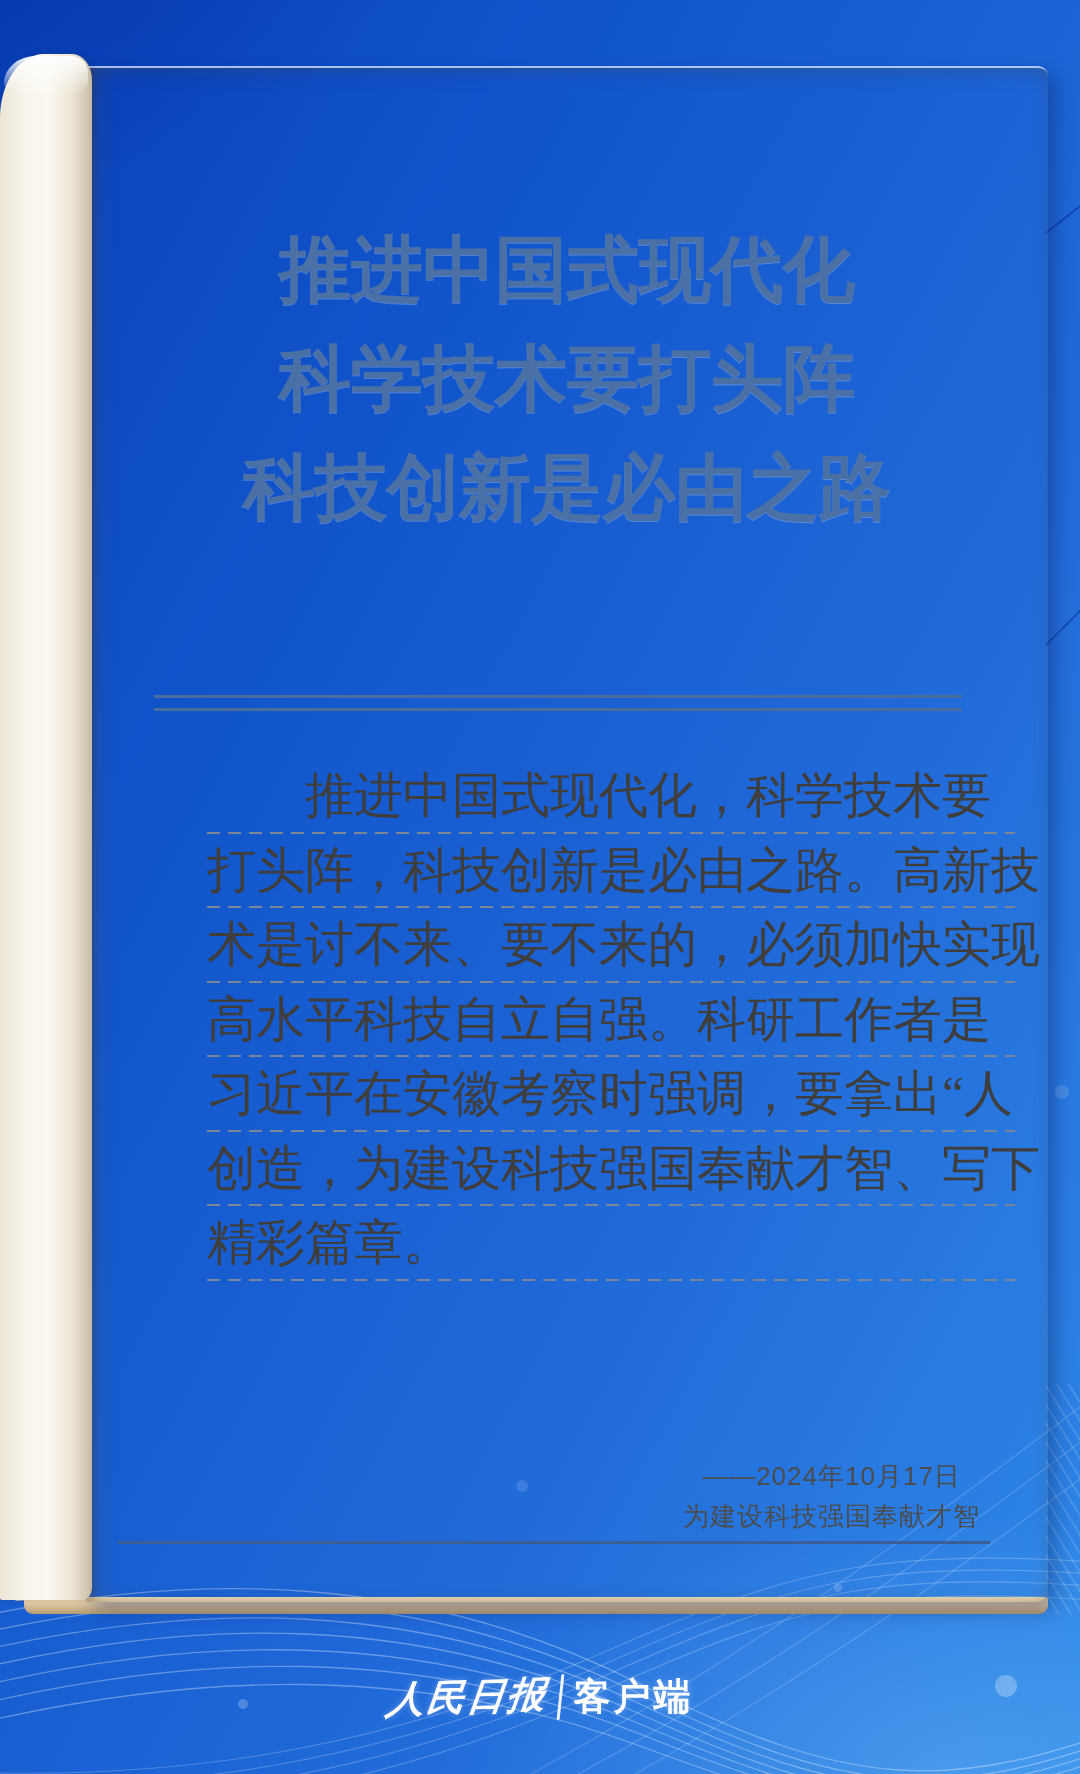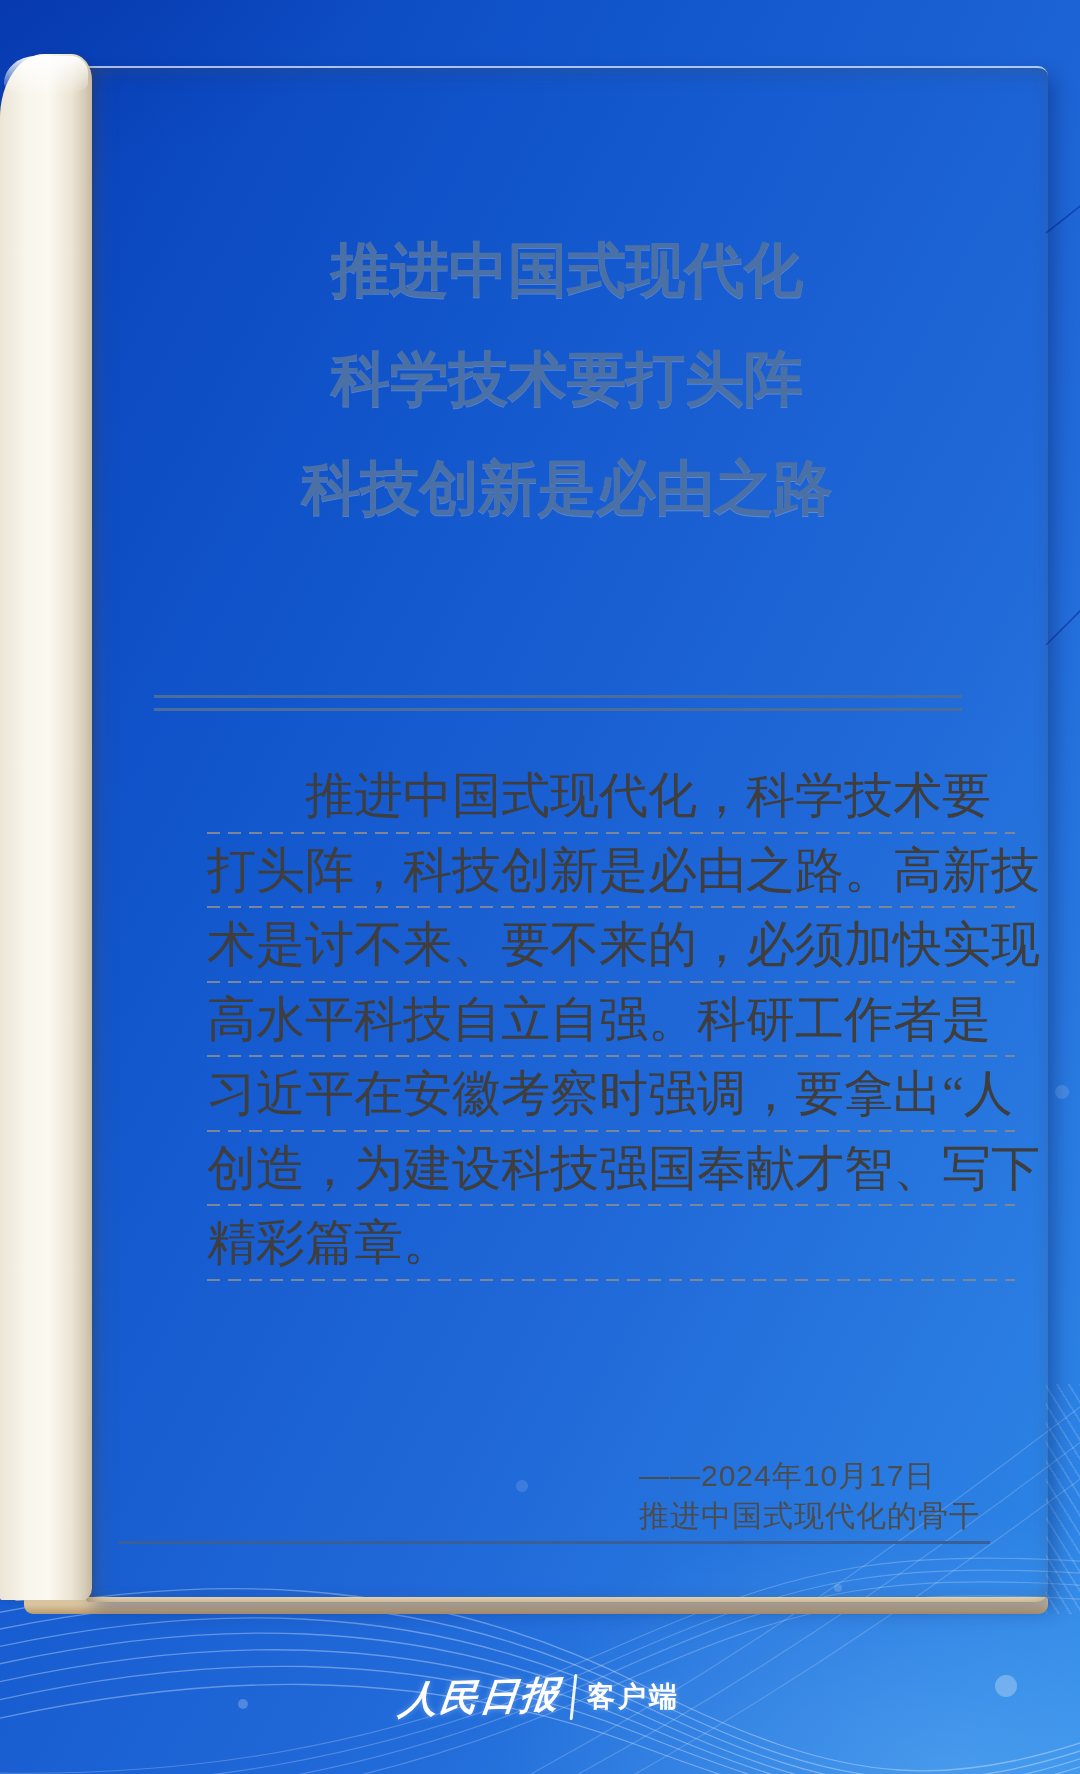--- a/index.html
+++ b/index.html
@@ -52,43 +52,43 @@
     border-top:2px solid rgba(255,255,255,.65);
     box-shadow:
       inset 20px 0 26px -14px rgba(95,75,45,.38),
       inset 0 14px 22px -14px rgba(95,75,45,.25),
       inset -8px -10px 20px -14px rgba(95,75,45,.30),
       7px 9px 18px rgba(8,28,90,.35);
   }
   .headline{position:absolute;left:0;top:148px;width:100%;text-align:center;}
   .headline-line{
     font-family:"Liberation Serif","DejaVu Serif",serif;
-    font-weight:900;font-size:59px;line-height:109px;
+    font-weight:900;font-size:72px;line-height:109px;
     color:var(--title-blue,#4a70a5);letter-spacing:0px;white-space:nowrap;
     text-shadow:0 1px 0 rgba(255,255,255,.25);
   }
   .double-rule{
     position:absolute;left:68px;top:627px;width:808px;height:10px;
     border-top:3px solid var(--rule-blue-light,#4a6d9d);
     border-bottom:3px solid var(--rule-blue-light,#4a6d9d);
   }
   .quote{position:absolute;left:81px;top:691px;width:808px;margin-left:40px;}
   .qline{
     position:relative;height:74.5px;line-height:74.5px;white-space:nowrap;
     font-family:"Liberation Serif","DejaVu Serif",serif;
     font-size:49px;color:var(--body-text,#3f3e3c);letter-spacing:0;
   }
   .qline::after{
     content:"";position:absolute;left:0;right:0;bottom:0;height:2px;
     background:repeating-linear-gradient(90deg,var(--dash-gray,#7b8698) 0 13px,transparent 13px 21px);
   }
   .qline.indent{text-indent:98px;}
   .attribution{
-    position:absolute;right:68px;top:1388px;text-align:left;
-    font-size:30px;line-height:40px;color:var(--attribution-text,#4c4c4c);
+    position:absolute;right:68px;top:1388px;text-align:center;
+    font-size:26px;line-height:40px;color:var(--attribution-text,#4c4c4c);
     letter-spacing:1px;
   }
   .bottom-rule{
     position:absolute;left:32px;top:1473px;width:872px;height:3px;
     background:var(--rule-blue,#3a5f96);
   }
   
   .footer{
     position:absolute;left:0;top:1660px;width:1080px;height:74px;z-index:4;
     display:flex;align-items:center;justify-content:center;gap:12px;
@@ -99,21 +99,21 @@
     font-style:italic;font-weight:700;font-size:38px;letter-spacing:2px;
     transform:skewX(-8deg) rotate(-2deg);
     text-shadow:0 0 6px rgba(255,255,255,.35);
   }
   .brand-divider{
     width:3px;height:46px;background:rgba(255,255,255,.92);
     transform:skewX(-6deg);border-radius:2px;
   }
   .brand-suffix{
     font-family:"Liberation Sans","DejaVu Sans",sans-serif;
-    font-weight:800;font-size:28px;letter-spacing:3px;
+    font-weight:800;font-size:37px;letter-spacing:3px;
     text-shadow:0 0 6px rgba(255,255,255,.3);
   }
 </style>
 </head>
 <body>
 
 <div class="poster">
 
   <svg class="bg-decor" width="1080" height="1774" viewBox="0 0 1080 1774">
 
@@ -174,21 +174,21 @@
       <div class="qline">打头阵，科技创新是必由之路。高新技</div>
       <div class="qline">术是讨不来、要不来的，必须加快实现</div>
       <div class="qline">高水平科技自立自强。科研工作者是</div>
       <div class="qline">习近平在安徽考察时强调，要拿出“人</div>
       <div class="qline">创造，为建设科技强国奉献才智、写下</div>
       <div class="qline">精彩篇章。</div>
     </div>
 
     <div class="attribution">
       <div>——2024年10月17日</div>
-      <div>推进中国式现代化的骨干</div>
+      <div>为建设科技强国奉献才智</div>
     </div>
 
     <div class="bottom-rule"></div>
   </div>
 
   <div class="footer">
     <span class="brand-script">人民日报</span>
     <span class="brand-divider"></span>
     <span class="brand-suffix">客户端</span>
   </div>

